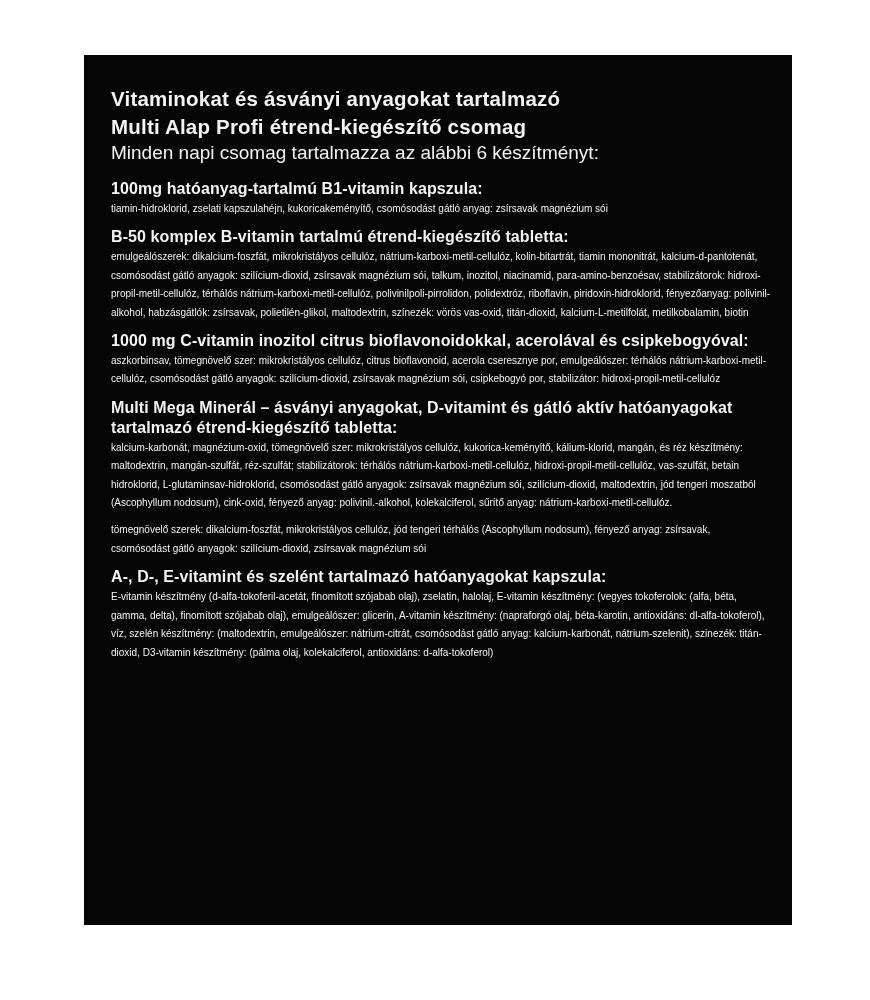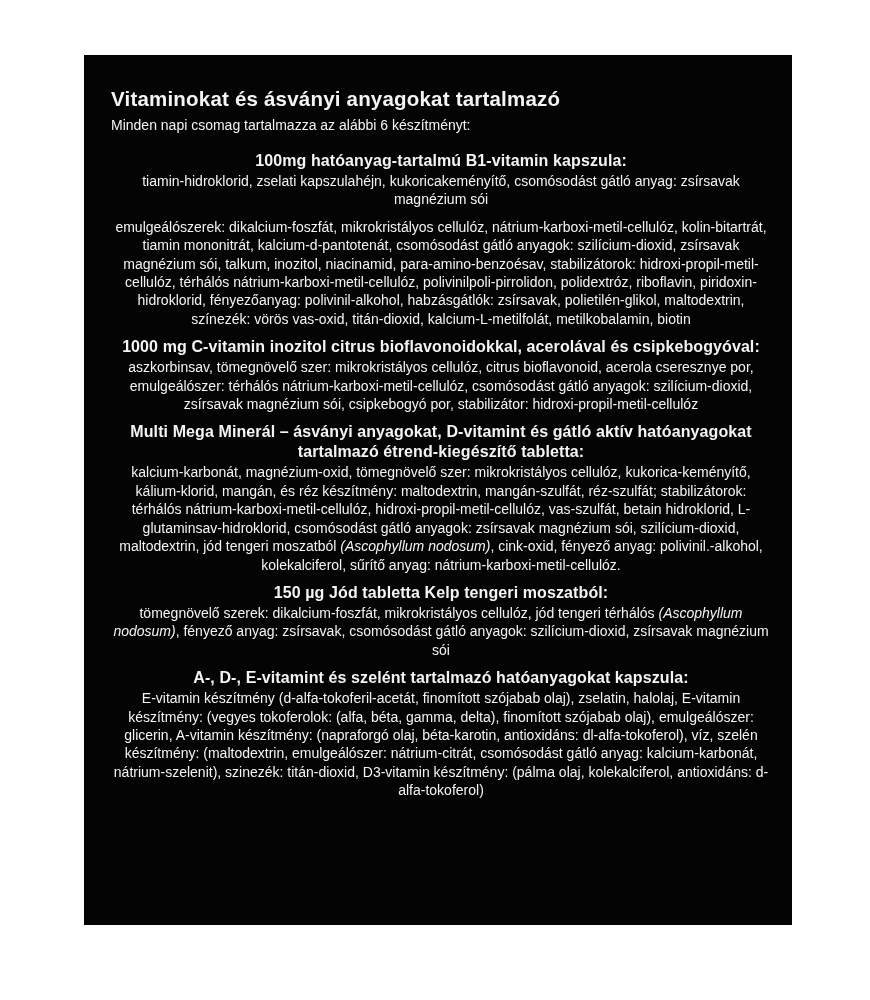--- a/index.html
+++ b/index.html
@@ -32,81 +32,80 @@
     line-height: 28px;
     letter-spacing: 0.2px;
   }
   .ingredients-heading {
     font-size: 21.5px;
     font-weight: bold;
     line-height: 25px;
     margin-top: 14px;
   }
   .intro {
-    font-size: 14px;
+    font-size: 19px;
     line-height: 20px;
     margin-top: 2px;
   }
   .ing-section {
     margin-top: 9px;
-    text-align: center;
   }
   .ing-section.first {
     margin-top: 16px;
   }
   .ing-section h3 {
     font-size: 16px;
     font-weight: bold;
     line-height: 20px;
     margin: 0 0 1px 0;
     letter-spacing: 0.1px;
   }
   .ing-section p {
-    font-size: 14px;
+    font-size: 10px;
     font-weight: normal;
     line-height: 18.4px;
     margin: 0;
   }
   .it {
-    font-style: italic;
   }
 </style>
 </head>
 <body>
 
 <div class="page">
   <div class="label-box">
 
     <div class="title">
       <div>Vitaminokat és ásványi anyagokat tartalmazó</div>
+      <div>Multi Alap Profi étrend-kiegészítő csomag</div>
     </div>
 
     <div class="intro">Minden napi csomag tartalmazza az alábbi 6 készítményt:</div>
 
     <section class="ing-section first">
       <h3>100mg hatóanyag-tartalmú B1-vitamin kapszula:</h3>
       <p><span>tiamin-hidroklorid, zselati kapszulahéjn, kukoricakeményítő, csomósodást gátló anyag: zsírsavak magnézium sói</span><span class="it"></span><span></span></p>
     </section>
 
     <section class="ing-section">
+      <h3>B-50 komplex B-vitamin tartalmú étrend-kiegészítő tabletta:</h3>
       <p><span>emulgeálószerek: dikalcium-foszfát, mikrokristályos cellulóz, nátrium-karboxi-metil-cellulóz, kolin-bitartrát, tiamin mononitrát, kalcium-d-pantotenát, csomósodást gátló anyagok: szilícium-dioxid, zsírsavak magnézium sói, talkum, inozitol, niacinamid, para-amino-benzoésav, stabilizátorok: hidroxi-propil-metil-cellulóz, térhálós nátrium-karboxi-metil-cellulóz, polivinilpoli-pirrolidon, polidextróz, riboflavin, piridoxin-hidroklorid, fényezőanyag: polivinil-alkohol, habzásgátlók: zsírsavak, polietilén-glikol, maltodextrin, színezék: vörös vas-oxid, titán-dioxid, kalcium-L-metilfolát, metilkobalamin, biotin</span><span class="it"></span><span></span></p>
     </section>
 
     <section class="ing-section">
       <h3>1000 mg C-vitamin inozitol citrus bioflavonoidokkal, acerolával és csipkebogyóval:</h3>
       <p><span>aszkorbinsav, tömegnövelő szer: mikrokristályos cellulóz, citrus bioflavonoid, acerola cseresznye por, emulgeálószer: térhálós nátrium-karboxi-metil-cellulóz, csomósodást gátló anyagok: szilícium-dioxid, zsírsavak magnézium sói, csipkebogyó por, stabilizátor: hidroxi-propil-metil-cellulóz</span><span class="it"></span><span></span></p>
     </section>
 
     <section class="ing-section">
       <h3>Multi Mega Minerál – ásványi anyagokat, D-vitamint és gátló aktív hatóanyagokat tartalmazó étrend-kiegészítő tabletta:</h3>
       <p><span>kalcium-karbonát, magnézium-oxid, tömegnövelő szer: mikrokristályos cellulóz, kukorica-keményítő, kálium-klorid, mangán, és réz készítmény: maltodextrin, mangán-szulfát, réz-szulfát; stabilizátorok: térhálós nátrium-karboxi-metil-cellulóz, hidroxi-propil-metil-cellulóz, vas-szulfát, betain hidroklorid, L-glutaminsav-hidroklorid, csomósodást gátló anyagok: zsírsavak magnézium sói, szilícium-dioxid, maltodextrin, jód tengeri moszatból </span><span class="it">(Ascophyllum nodosum)</span><span>, cink-oxid, fényező anyag: polivinil.-alkohol, kolekalciferol, sűrítő anyag: nátrium-karboxi-metil-cellulóz.</span></p>
     </section>
 
     <section class="ing-section">
-      <h3>150 µg Jód tabletta Kelp tengeri moszatból:</h3>
       <p><span>tömegnövelő szerek: dikalcium-foszfát, mikrokristályos cellulóz, jód tengeri térhálós </span><span class="it">(Ascophyllum nodosum)</span><span>, fényező anyag: zsírsavak, csomósodást gátló anyagok: szilícium-dioxid, zsírsavak magnézium sói</span></p>
     </section>
 
     <section class="ing-section">
       <h3>A-, D-, E-vitamint és szelént tartalmazó hatóanyagokat kapszula:</h3>
       <p><span>E-vitamin készítmény (d-alfa-tokoferil-acetát, finomított szójabab olaj), zselatin, halolaj, E-vitamin készítmény: (vegyes tokoferolok: (alfa, béta, gamma, delta), finomított szójabab olaj), emulgeálószer: glicerin, A-vitamin készítmény: (napraforgó olaj, béta-karotin, antioxidáns: dl-alfa-tokoferol), víz, szelén készítmény: (maltodextrin, emulgeálószer: nátrium-citrát, csomósodást gátló anyag: kalcium-karbonát, nátrium-szelenit), szinezék: titán-dioxid, D3-vitamin készítmény: (pálma olaj, kolekalciferol, antioxidáns: d-alfa-tokoferol)</span><span class="it"></span><span></span></p>
     </section>
 
   </div>
 </div>

